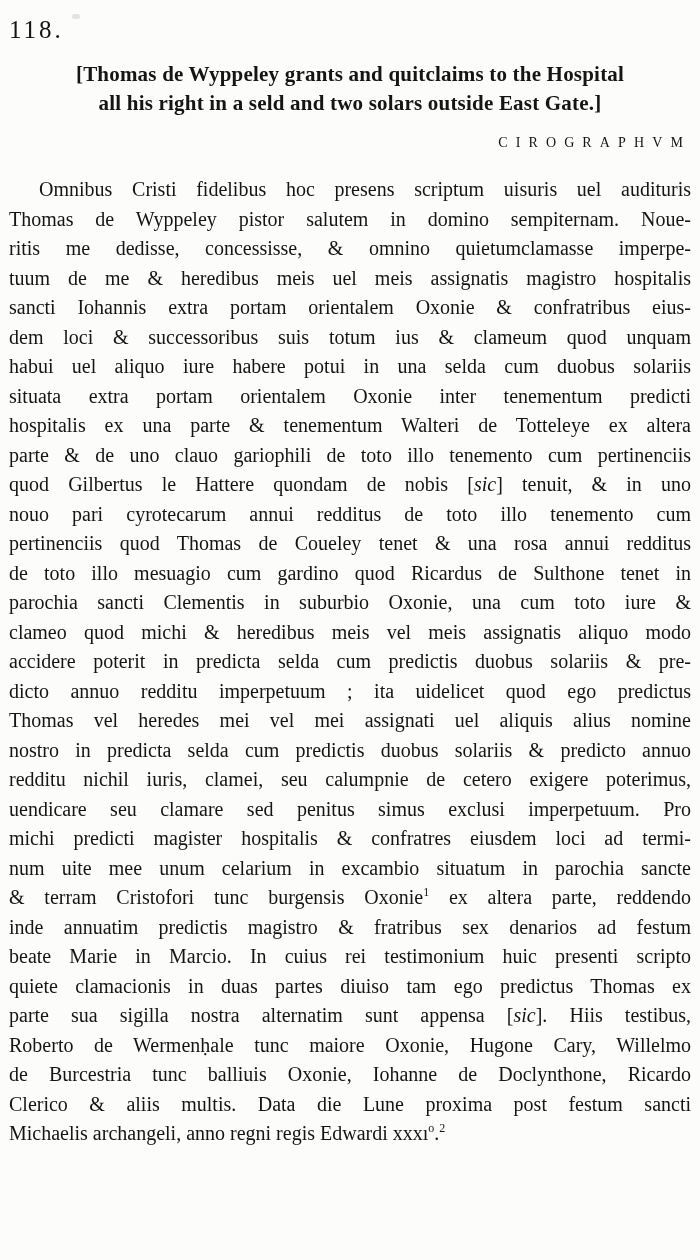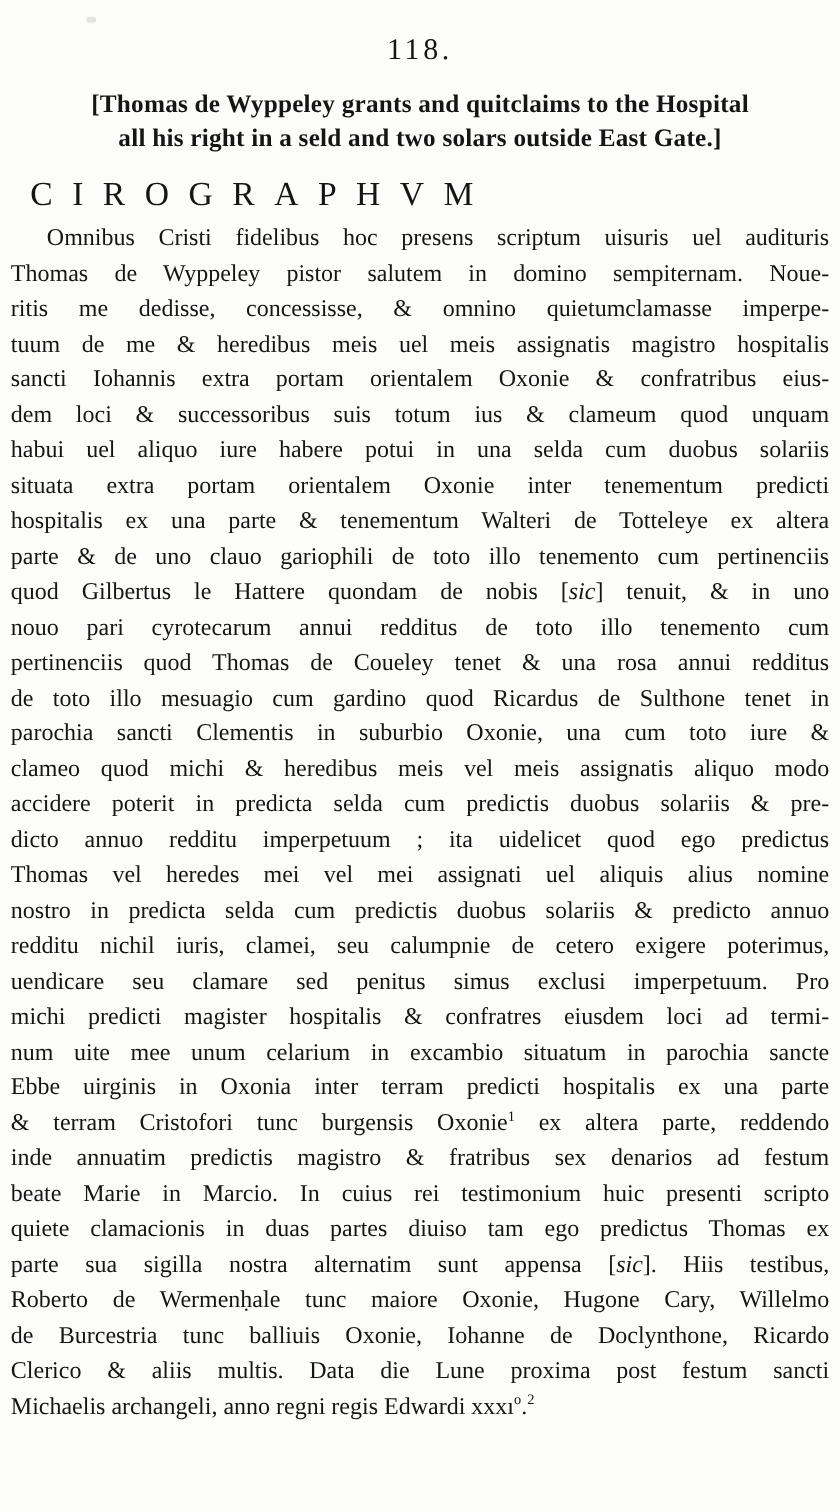--- a/index.html
+++ b/index.html
@@ -21,38 +21,38 @@
   .scan-speck {
     position: absolute;
     left: 72px;
     top: 14px;
     width: 8px;
     height: 5px;
     background: #e4e4e2;
     border-radius: 2px;
   }
   .page-number {
-    text-align: center;
+    text-align: left;
     font-size: 25px;
     letter-spacing: 3px;
-    margin-top: 20px;
+    margin-top: 8px;
   }
   .editorial-heading {
     margin-top: 16px;
     font-weight: bold;
     font-size: 21px;
     line-height: 29px;
     text-align: center;
     letter-spacing: 0.2px;
   }
   .charter-title {
     margin-top: 17px;
-    margin-bottom: 5px;
-    text-align: left;
-    font-size: 28px;
+    margin-bottom: 24px;
+    text-align: right;
+    font-size: 14px;
     letter-spacing: 0.58em;
     text-indent: 0.58em; 
   }
   .charter-body {
     font-size: 20px;
     line-height: 29.5px;
   }
   .line {
     text-align: justify;
     text-align-last: justify;
@@ -107,21 +107,20 @@
       <div class="line"><span>parochia sancti Clementis in suburbio Oxonie, una cum toto iure &amp;</span></div>
       <div class="line"><span>clameo quod michi &amp; heredibus meis vel meis assignatis aliquo modo</span></div>
       <div class="line"><span>accidere poterit in predicta selda cum predictis duobus solariis &amp; pre-</span></div>
       <div class="line"><span>dicto annuo redditu imperpetuum ; ita uidelicet quod ego predictus</span></div>
       <div class="line"><span>Thomas vel heredes mei vel mei assignati uel aliquis alius nomine</span></div>
       <div class="line"><span>nostro in predicta selda cum predictis duobus solariis &amp; predicto annuo</span></div>
       <div class="line"><span>redditu nichil iuris, clamei, seu calumpnie de cetero exigere poterimus,</span></div>
       <div class="line"><span>uendicare seu clamare sed penitus simus exclusi imperpetuum. Pro</span></div>
       <div class="line"><span>michi predicti magister hospitalis &amp; confratres eiusdem loci ad termi-</span></div>
       <div class="line"><span>num uite mee unum celarium in excambio situatum in parochia sancte</span></div>
-      <div class="line"><span>Ebbe uirginis in Oxonia inter terram predicti hospitalis ex una parte</span></div>
       <div class="line"><span>&amp; terram Cristofori tunc burgensis Oxonie</span><sup>1</sup><span> ex altera parte, reddendo</span></div>
       <div class="line"><span>inde annuatim predictis magistro &amp; fratribus sex denarios ad festum</span></div>
       <div class="line"><span>beate Marie in Marcio. In cuius rei testimonium huic presenti scripto</span></div>
       <div class="line"><span>quiete clamacionis in duas partes diuiso tam ego predictus Thomas ex</span></div>
       <div class="line"><span>parte sua sigilla nostra alternatim sunt appensa [</span><em>sic</em><span>]. Hiis testibus,</span></div>
       <div class="line"><span>Roberto de Wermenḥale tunc maiore Oxonie, Hugone Cary, Willelmo</span></div>
       <div class="line"><span>de Burcestria tunc balliuis Oxonie, Iohanne de Doclynthone, Ricardo</span></div>
       <div class="line"><span>Clerico &amp; aliis multis. Data die Lune proxima post festum sancti</span></div>
       <div class="line left"><span>Michaelis archangeli, anno regni regis Edwardi xxxı</span><sup>o</sup><span>.</span><sup>2</sup></div>
     </div>

